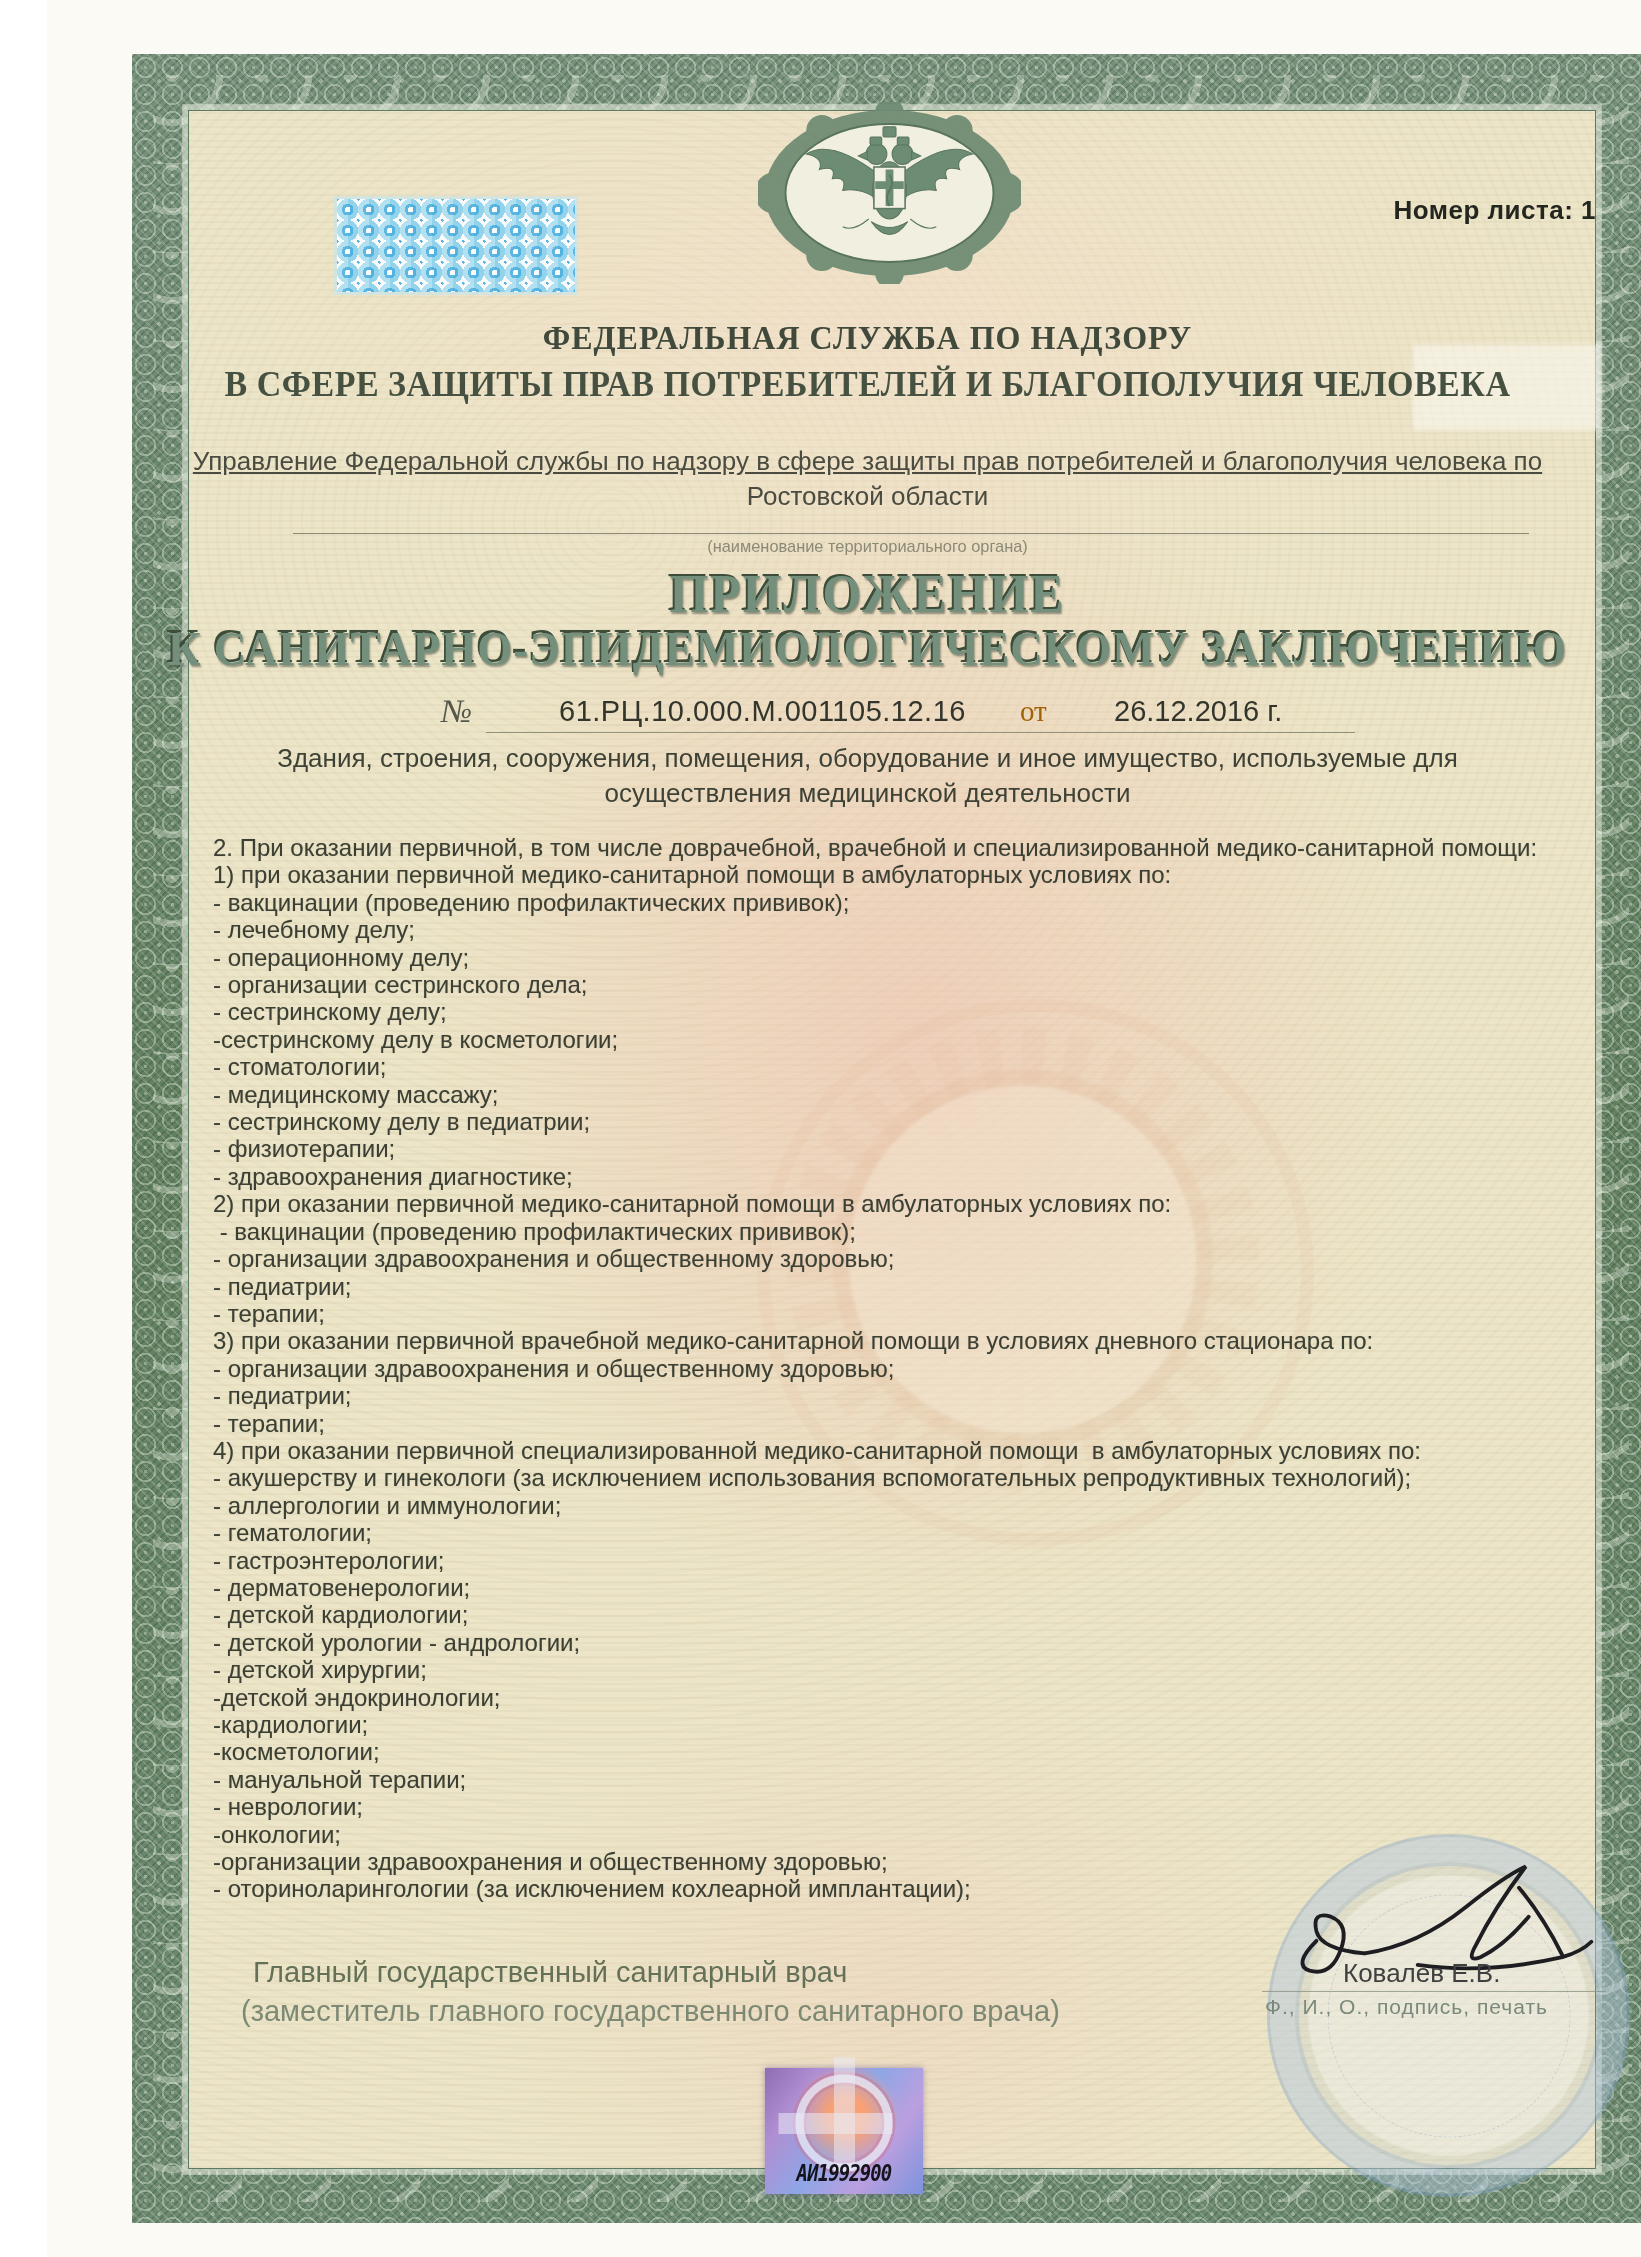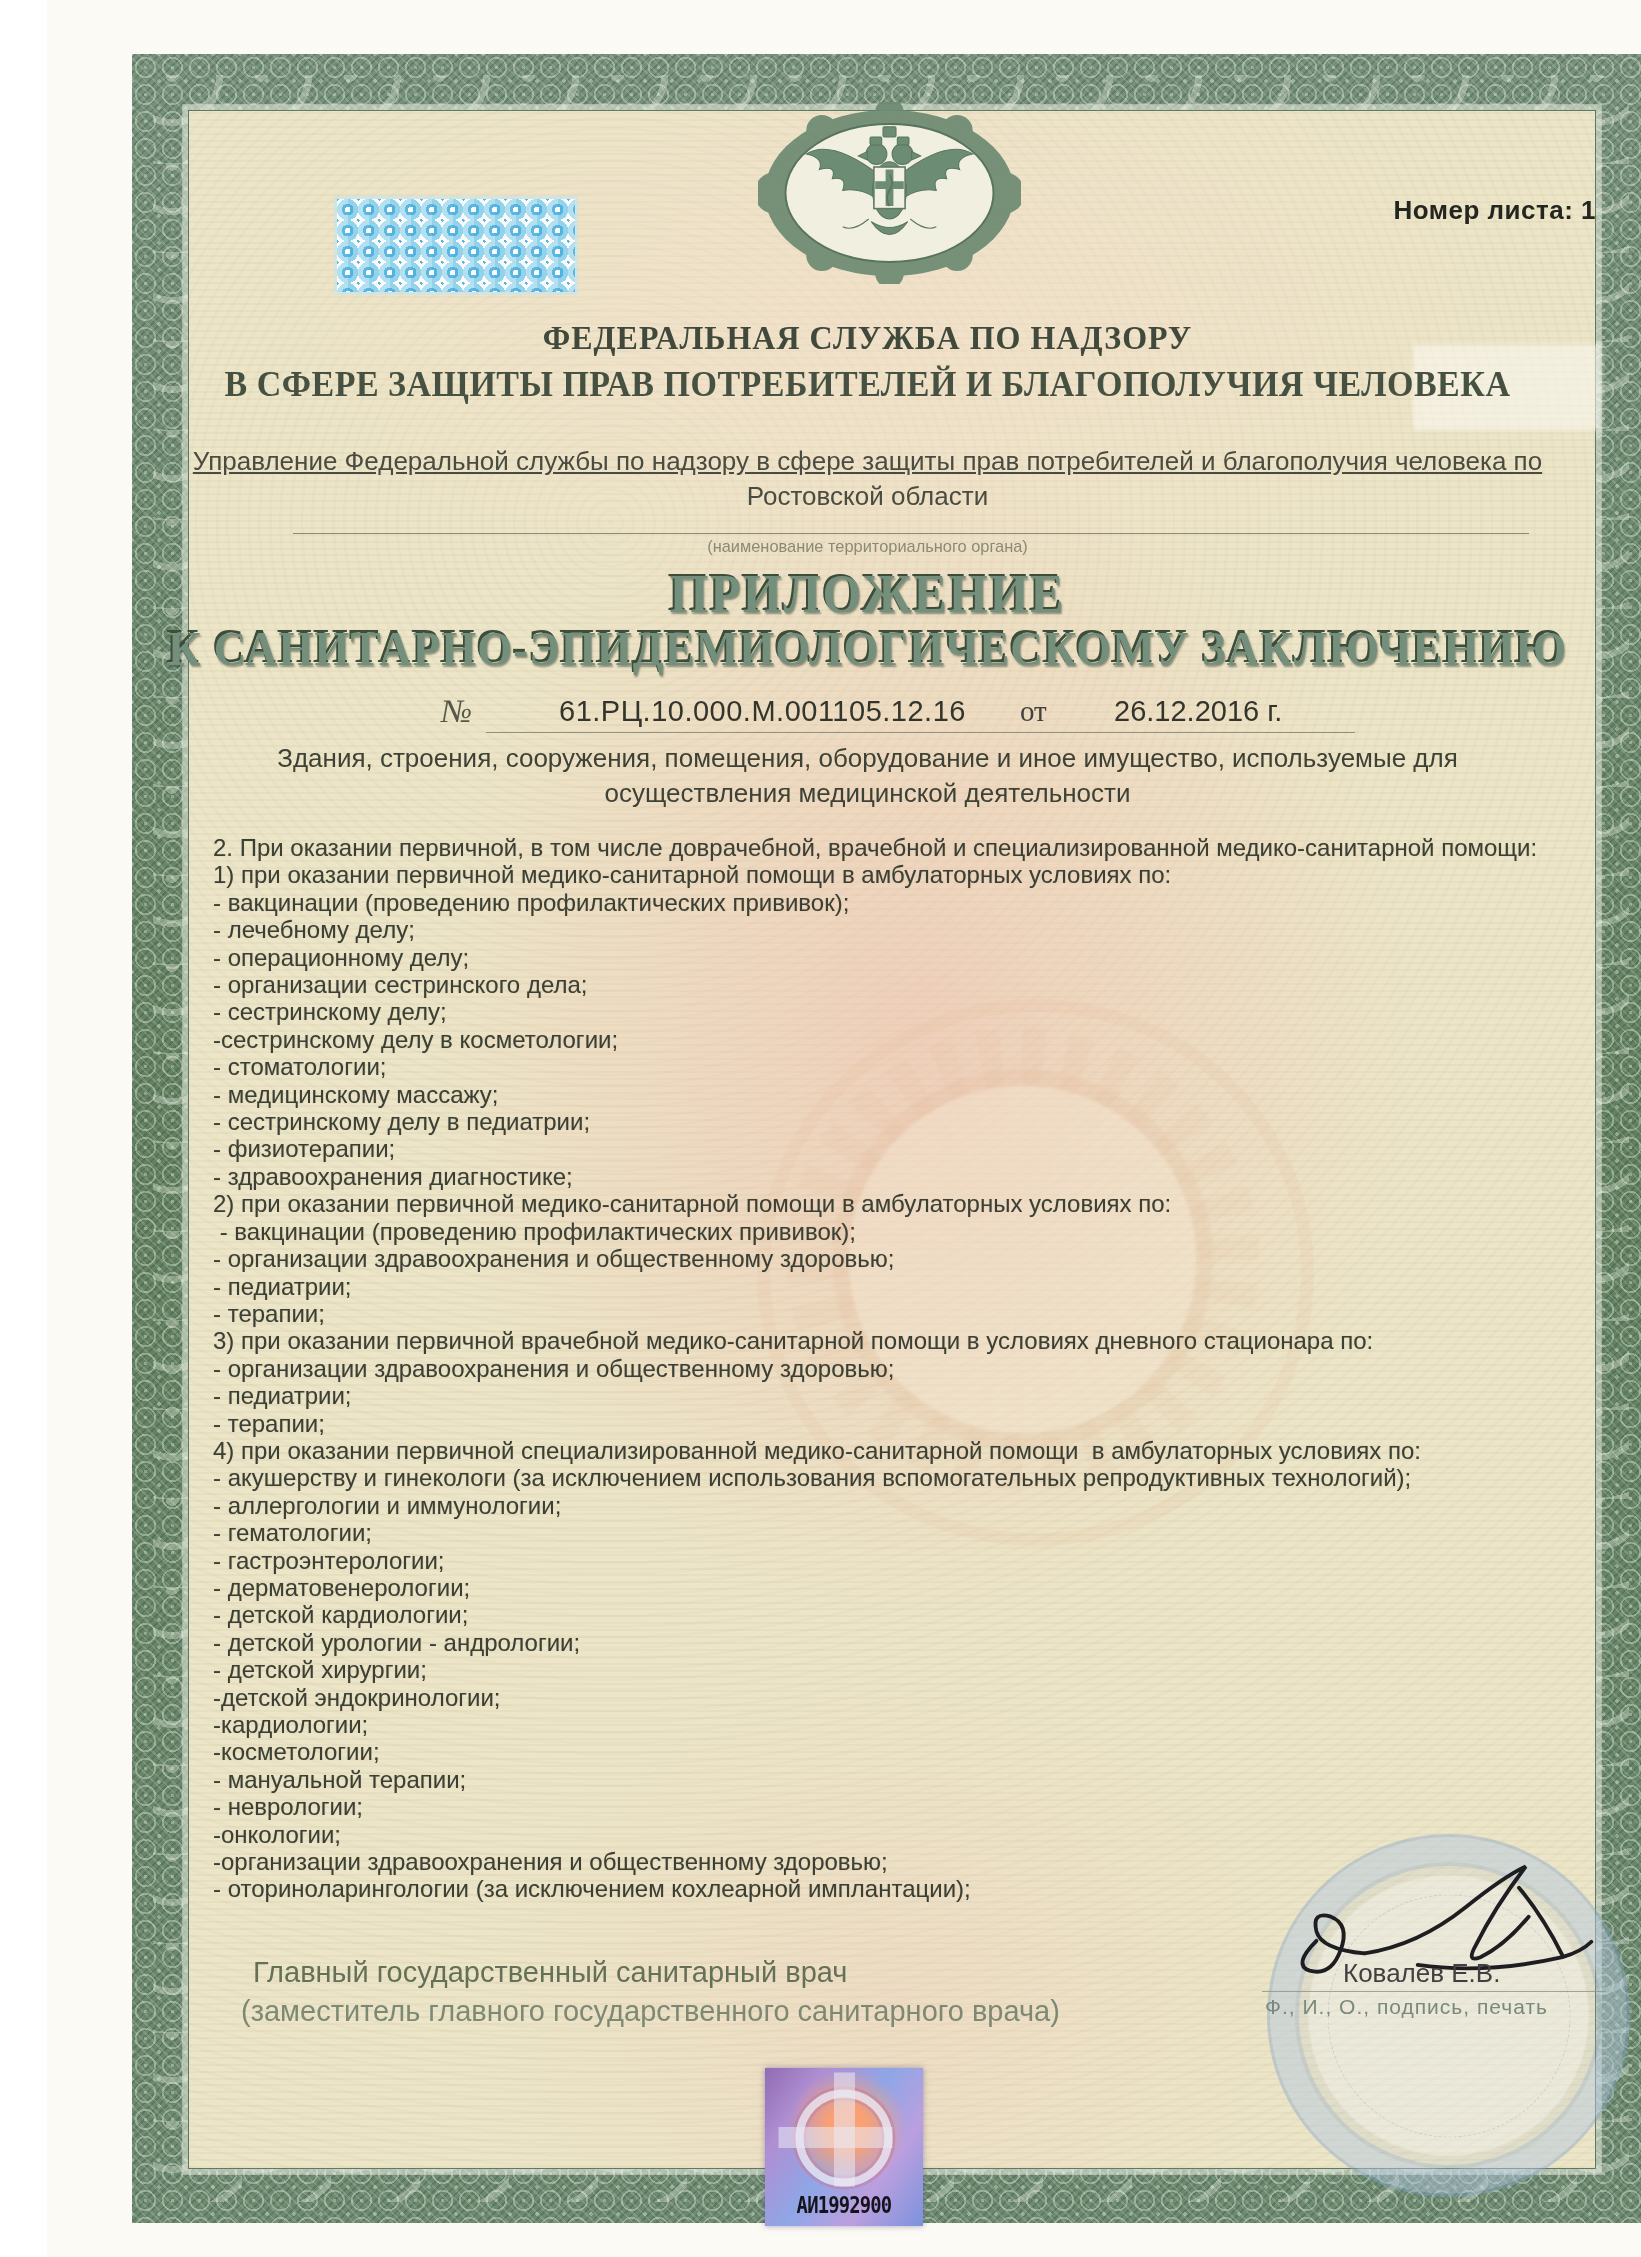--- a/index.html
+++ b/index.html
@@ -67,21 +67,21 @@
     color:#74907c;text-shadow:-1.9px -1.9px 0 #3e4c3a,1px 1.9px 1.9px rgba(60,70,55,.55);transform:scaleY(1.1);}
   .title2{position:absolute;left:0;top:622px;width:100%;text-align:center;
     font-family:"Liberation Serif",serif;font-weight:700;font-size:45px;letter-spacing:1px;
     color:#74907c;text-shadow:-1.9px -1.9px 0 #3e4c3a,1px 1.9px 1.9px rgba(60,70,55,.55);transform:scaleY(1.1);}
   
   .num-row{position:absolute;left:0;top:691px;width:100%;height:46px;font-size:29px;color:#33352c;}
   .num-sign{position:absolute;left:394px;top:1.9px;font-family:"Liberation Serif",serif;font-style:italic;
     font-size:33px;color:#55584a;}
   .num-line{position:absolute;left:439px;top:41px;width:869px;border-top:1.9px solid #7c7f6d;opacity:.8;}
   .num-value{position:absolute;left:512px;top:3.9px;letter-spacing:0.5px;}
-  .num-ot{position:absolute;left:973px;top:3.9px;font-family:"Liberation Serif",serif;color:#404040;}
+  .num-ot{position:absolute;left:973px;top:3.9px;font-family:"Liberation Serif",serif;color:#a16207;}
   .num-date{position:absolute;left:1067px;top:3.9px;}
   
   .subj1{position:absolute;left:0;top:743px;width:100%;text-align:center;font-size:26px;color:#3e4135;}
   .subj2{position:absolute;left:0;top:778px;width:100%;text-align:center;font-size:26px;color:#3e4135;}
   
   .body-list{position:absolute;left:166px;top:834px;width:1390px;}
   .body-line{font-size:24px;line-height:27.4px;color:#3c4034;white-space:pre-wrap;
     text-shadow:0 0 1px rgba(60,64,52,.25);}
   
   .off1{position:absolute;left:206px;top:1956px;font-size:29px;color:#5d6b52;opacity:.95;}
@@ -92,25 +92,25 @@
   .signature-svg{position:absolute;left:1226px;top:1849px;width:328px;height:145px;}
   
   .stamp{position:absolute;left:1220px;top:1834px;width:357px;height:357px;border-radius:50%;
     border:3.9px solid rgba(125,160,200,.40);
     background:radial-gradient(circle, rgba(235,240,248,.45) 0 55%, rgba(160,185,215,.18) 56% 100%);
     box-shadow:inset 0 0 0 25px rgba(235,240,248,.25), inset 0 0 0 29px rgba(125,160,200,.30);
     opacity:.85;}
   .stamp-inner{position:absolute;left:50%;top:50%;width:241px;height:241px;border-radius:50%;
     transform:translate(-50%,-50%);border:1.9px dashed rgba(120,150,195,.35);}
   
-  .holo-sticker{position:absolute;left:718px;top:2068px;width:158px;height:158px;
+  .holo-sticker{position:absolute;left:718px;top:2068px;width:158px;height:126px;
     background:
       radial-gradient(circle at 52% 38%, rgba(255,160,110,.95) 0 16%, rgba(255,160,110,0) 46%),
       linear-gradient(125deg,#8f6cb4 0%,#b08ed2 22%,#8fa6e6 48%,#bb9fdf 72%,#7c93dd 100%);
-    box-shadow:0 0 5.8px rgba(90,70,140,.5);}
+    box-shadow:0 0 5.8px rgba(90,70,140,.5);font-style:italic;}
   .holo-ring{position:absolute;left:50%;top:44%;width:81px;height:81px;border-radius:50%;
     transform:translate(-50%,-50%);border:8.7px solid rgba(235,235,245,.75);
     box-shadow:0 0 0 2.9px rgba(200,120,150,.5), inset 0 0 0 2.9px rgba(200,120,150,.4);}
   .holo-ring::before{content:"";position:absolute;left:50%;top:-25px;width:21px;height:114px;
     background:rgba(235,235,245,.55);transform:translateX(-50%);}
   .holo-ring::after{content:"";position:absolute;top:50%;left:-25px;height:21px;width:114px;
     background:rgba(235,235,245,.55);transform:translateY(-50%);}
   .holo-num{position:absolute;left:0;bottom:7.7px;width:100%;text-align:center;
     font-family:"DejaVu Sans Mono",monospace;font-weight:700;font-size:23px;color:#14141c;
     transform:scaleX(.82);letter-spacing:-1px;}

